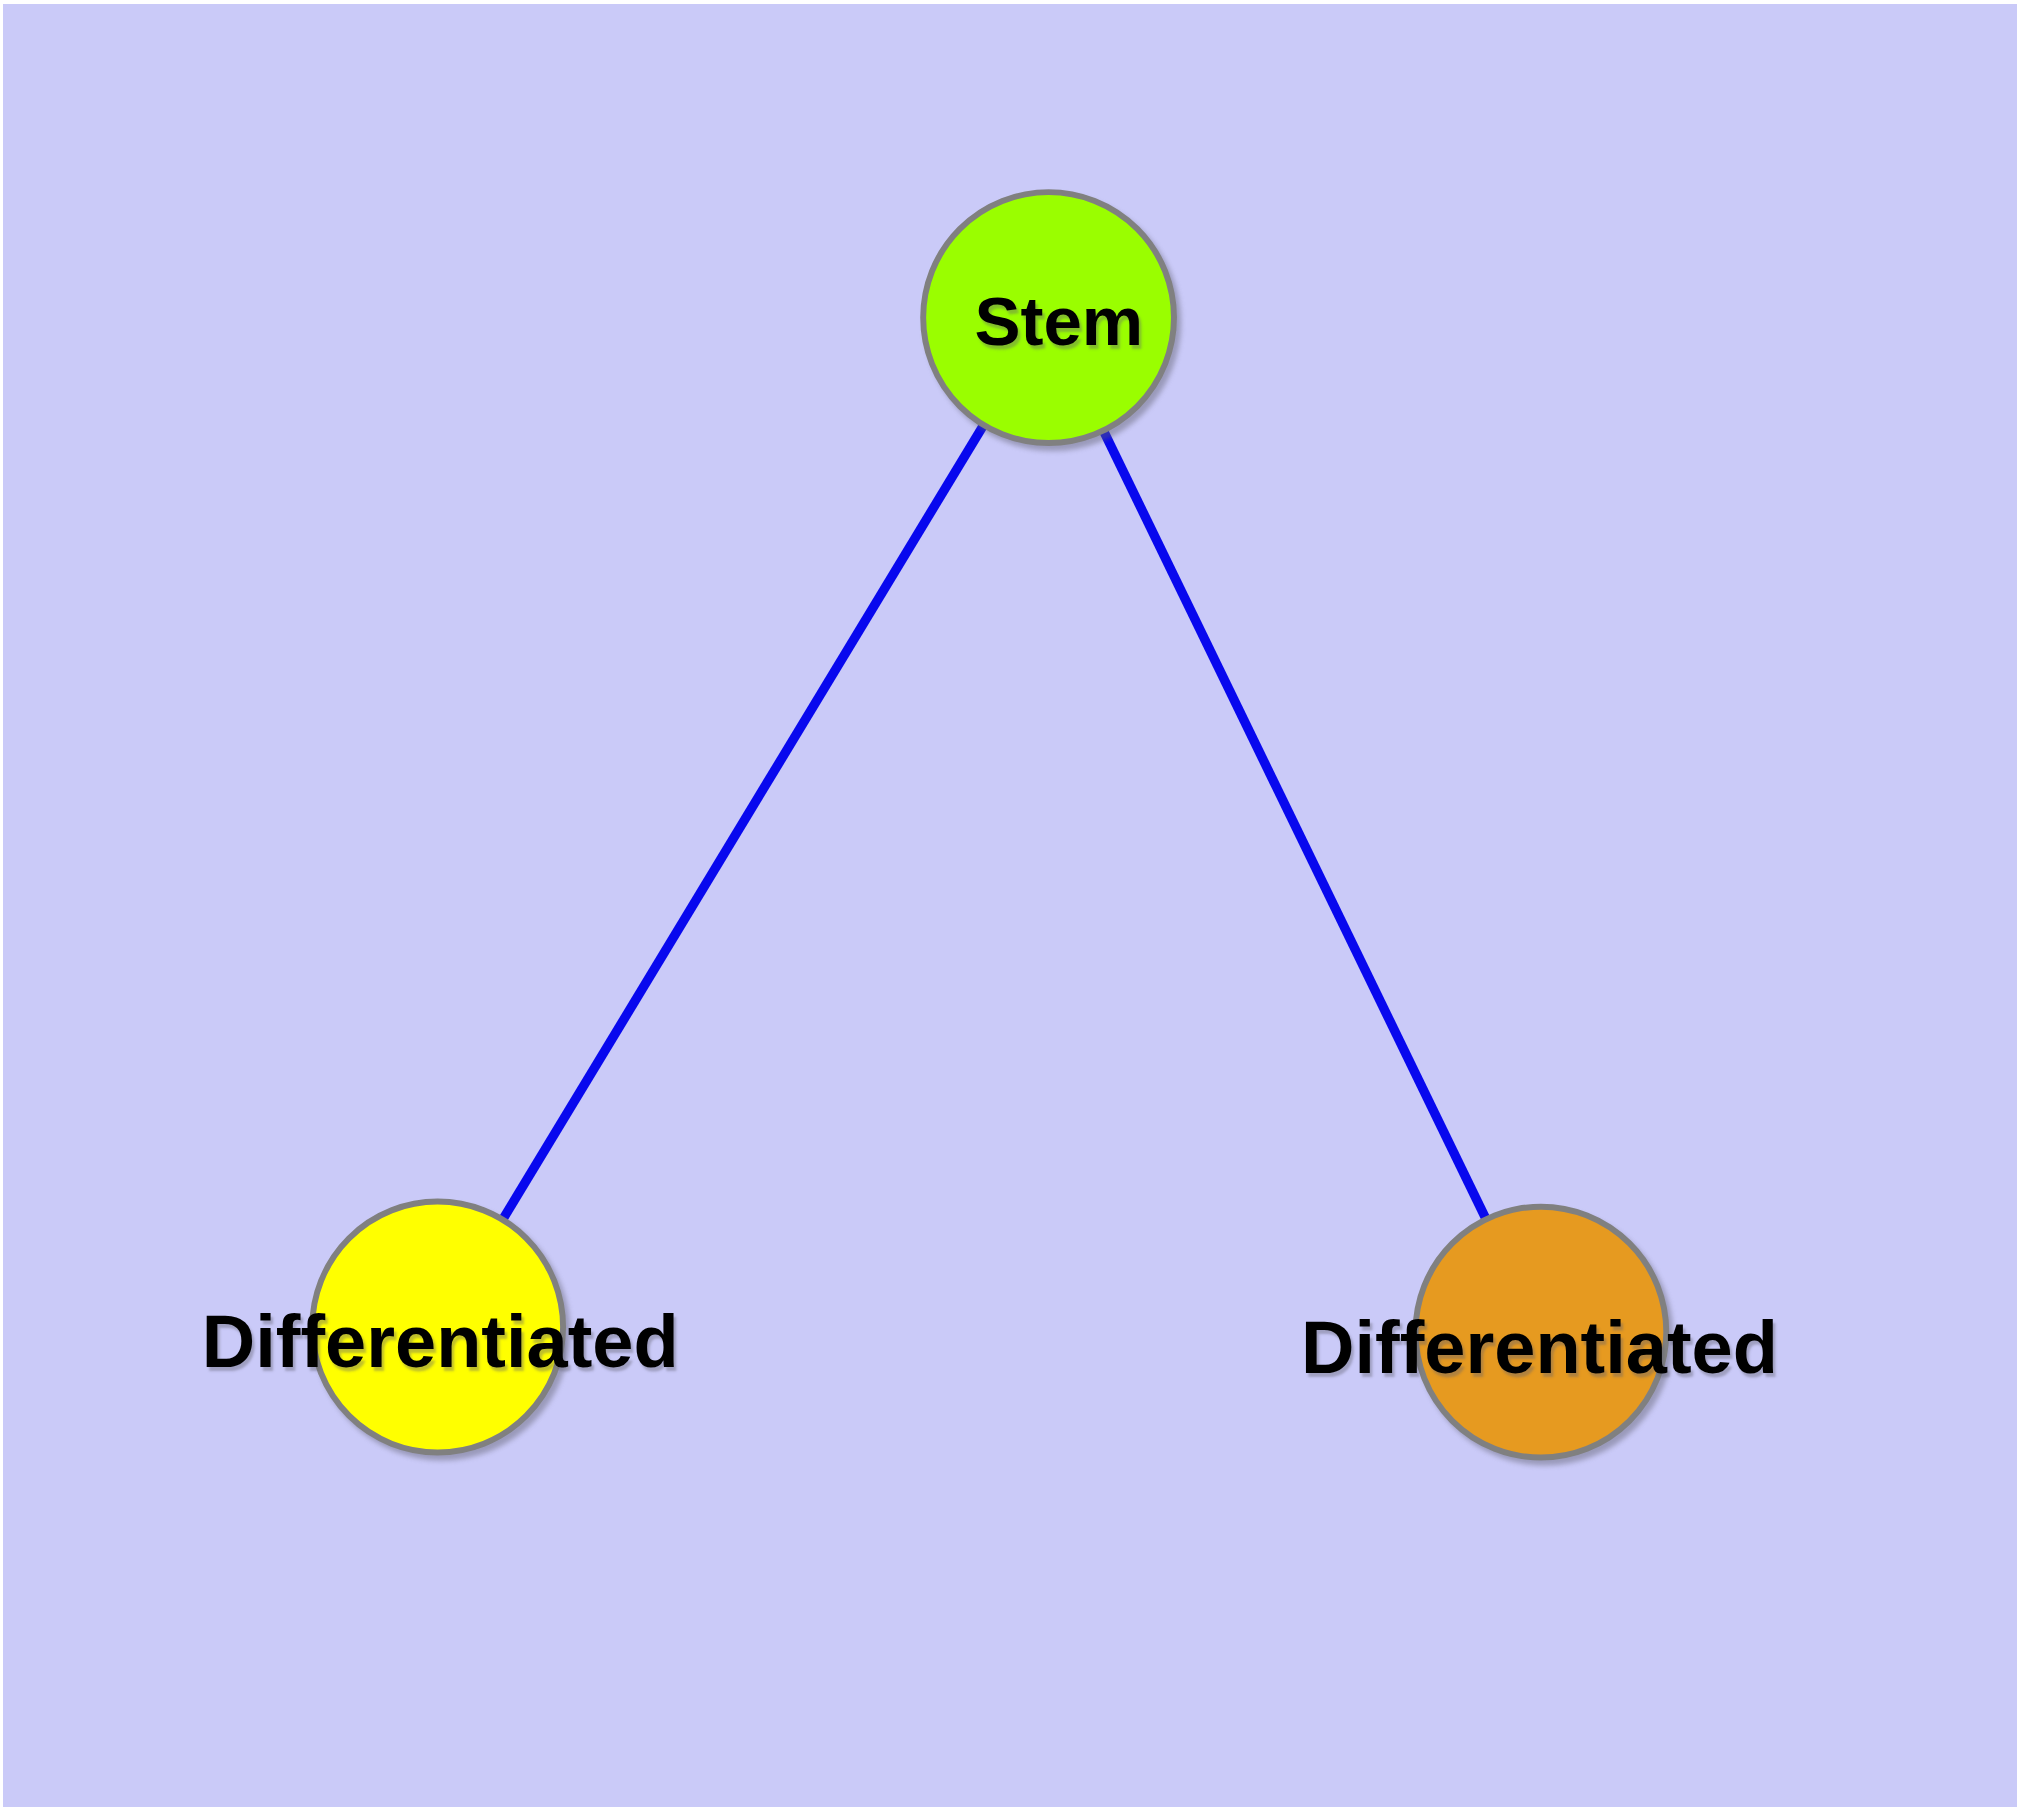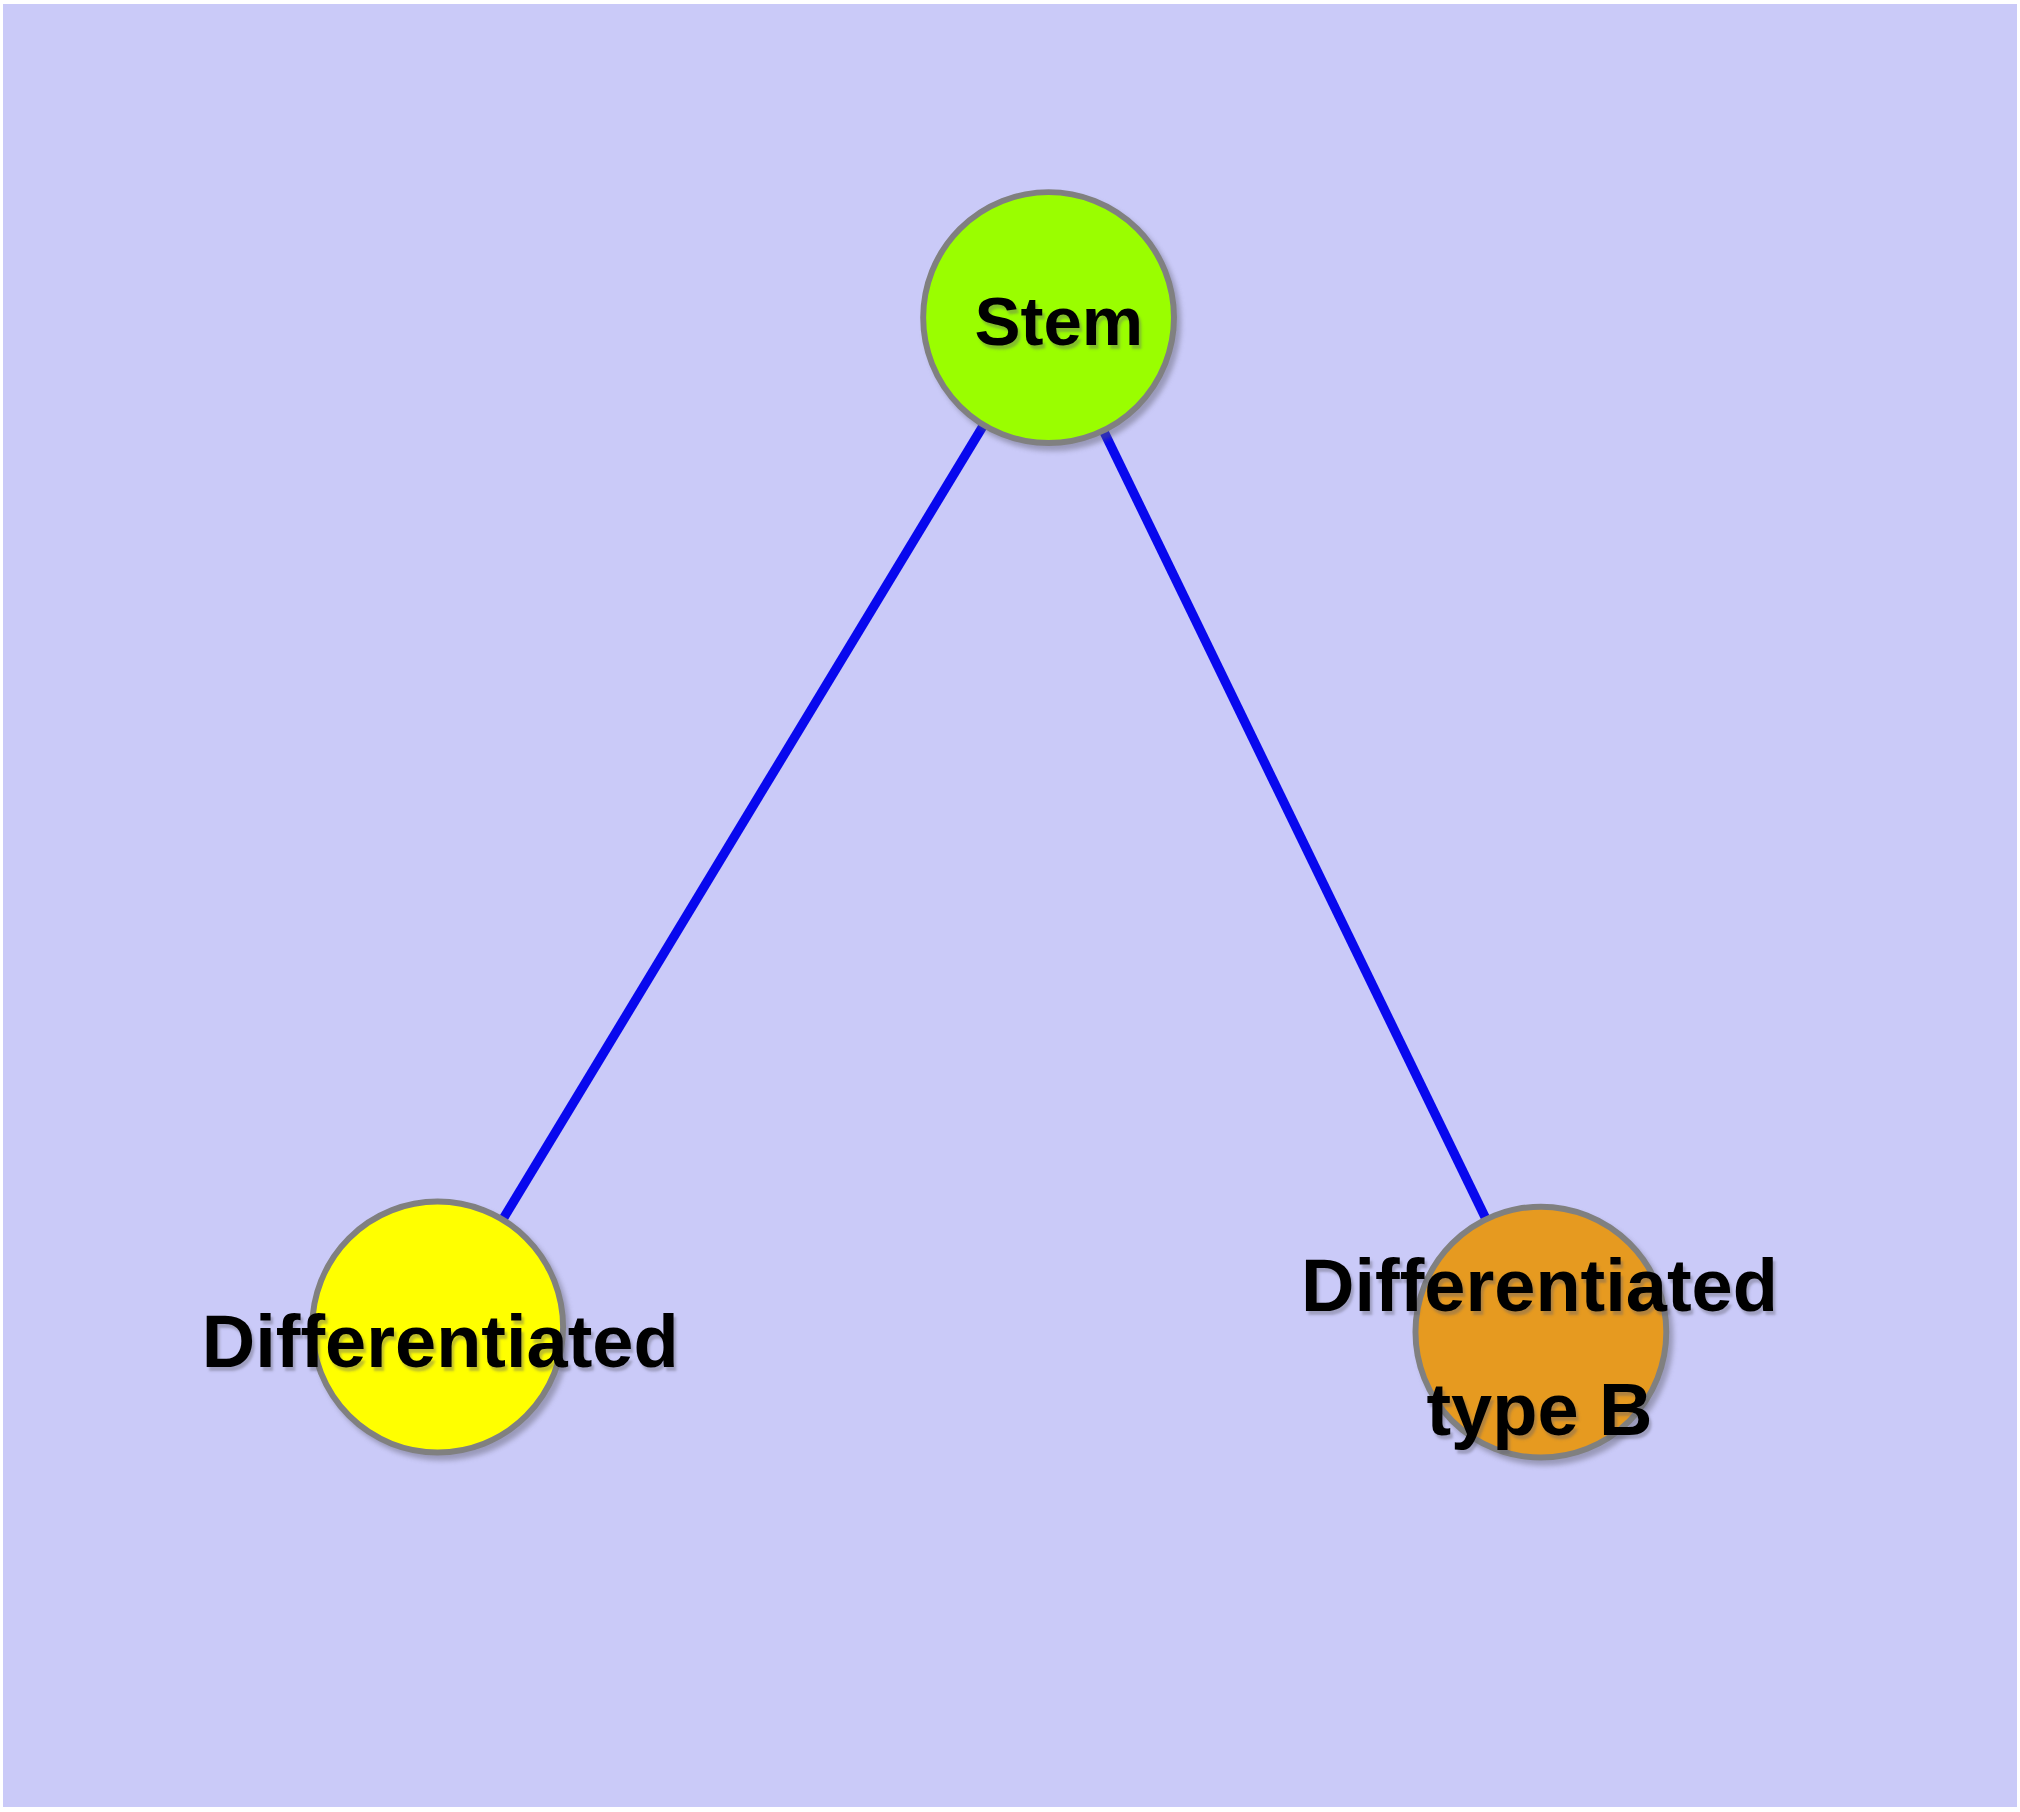--- a/index.html
+++ b/index.html
@@ -85,18 +85,17 @@
     </svg>
 
     <div class="node-label label-stem">Stem</div>
 
     <div class="node-label label-typeA">
       <span class="label-line">Differentiated</span>
     </div>
 
     <div class="node-label label-typeB">
       <span class="label-line">Differentiated</span>
-      <span class="label-line">type B</span>
     </div>
 
   </div>
 </div>
 
 
 </body></html>

